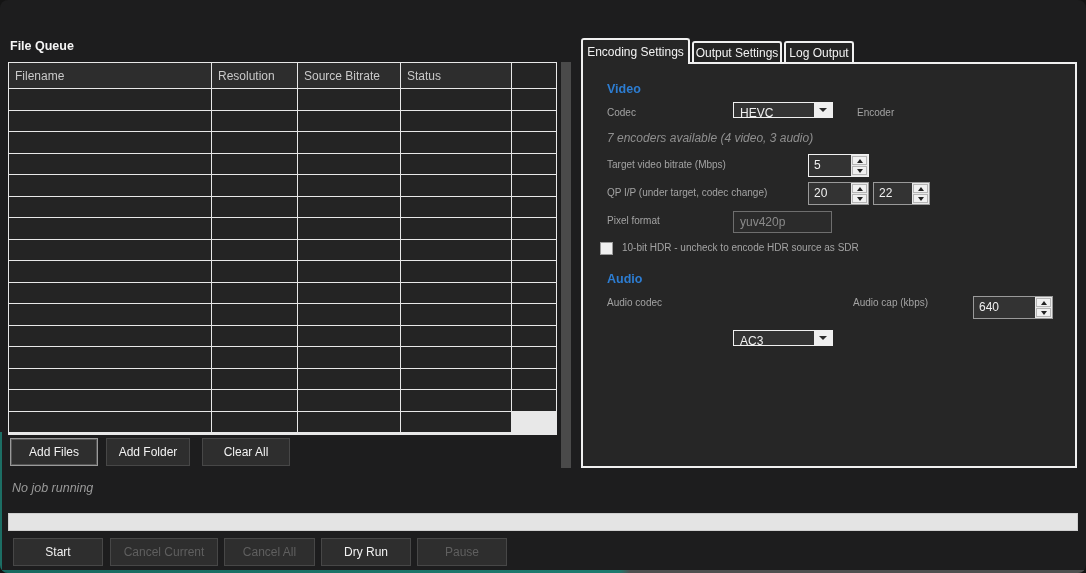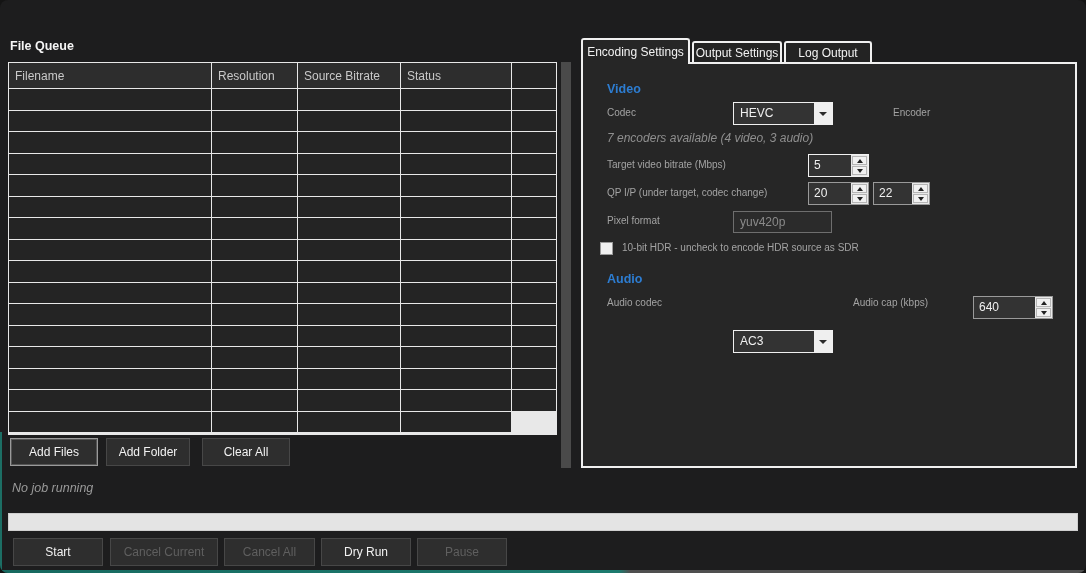--- a/index.html
+++ b/index.html
@@ -51,29 +51,29 @@
 
   .progress { position:absolute; left:8px; top:513px; width:1070px; height:18px;
               background:#e4e4e4; border:1px solid #cfcfcf; overflow:hidden; }
   .progress-fill { height:100%; background:#2bab40; width:0; }
 
   
   .tab { position:absolute; font-size:12px; color:#f2f2f2; display:flex; align-items:center; justify-content:center;
          border:2px solid #f0f0f0; border-bottom:none; border-radius:3px 3px 0 0; cursor:default; white-space:nowrap; }
   .tab.active { left:581px; top:38px; width:109px; height:26px; background:#262626; z-index:3; }
   .tab.t2 { left:692px; top:41px; width:90px; height:22px; background:#232323; z-index:1; }
-  .tab.t3 { left:784px; top:41px; width:88px; height:22px; background:#232323; z-index:1; }
+  .tab.t3 { left:784px; top:41px; width:70px; height:22px; background:#232323; z-index:1; }
   .settings-panel { position:absolute; left:581px; top:62px; width:496px; height:406px;
                     border:2px solid #f0f0f0; background:#262626; z-index:2; }
 
   .lbl { position:absolute; font-size:10px; color:#a3a3a3; white-space:nowrap; z-index:4; }
   .sect { position:absolute; font-size:12.5px; font-weight:bold; color:#2d7dd2; white-space:nowrap; z-index:4; }
   .note { position:absolute; font-size:12px; font-style:italic; color:#8f8f8f; white-space:nowrap; z-index:4; }
 
-  .combo { position:absolute; height:23px; background:#333333; border:1px solid #f0f0f0; display:flex; z-index:4; cursor:default; }
+  .combo { position:absolute; height:16px; background:#333333; border:1px solid #f0f0f0; display:flex; z-index:4; cursor:default; }
   .combo-text { flex:1; color:#f0f0f0; font-size:12px; padding:3px 0 0 6px; overflow:hidden; white-space:nowrap; }
   .combo-btn { width:18px; background:#efefef; display:flex; align-items:center; justify-content:center; }
   .arr-down { width:0; height:0; border-left:4px solid transparent; border-right:4px solid transparent; border-top:4px solid #2a2a2a; }
 
   .spin { position:absolute; height:23px; background:#333333; border:1px solid #f2f2f2; display:flex; z-index:4; }
   .spin.gray { border-color:#9a9a9a; }
   .spin-text { flex:1; color:#f0f0f0; font-size:12px; padding:3px 0 0 5px; overflow:hidden; }
   .spin-btns { width:17px; background:#e9e9e9; display:flex; flex-direction:column; padding:1px; gap:1px; }
   .spin-btn { flex:1; background:#f1f1f1; border:1px solid #b5b5b5; display:flex; align-items:center; justify-content:center; }
   .arr-up-s { width:0; height:0; border-left:3.5px solid transparent; border-right:3.5px solid transparent; border-bottom:4px solid #222; }
@@ -212,21 +212,21 @@
     <div class="sect" style="left:607px; top:82px;">Video</div>
 
     <div class="lbl" style="left:607px; top:107px;">Codec</div>
     <div class="combo" style="left:733px; top:102px; width:100px;">
       <span class="combo-text">HEVC</span>
       <span class="combo-btn">
           <i class="arr-down"></i>
         </span>
     </div>
 
-    <div class="lbl" style="left:857px; top:107px;margin-left:36px;">Encoder</div>
+    <div class="lbl" style="left:857px; top:107px;">Encoder</div>
 
     <div class="note" style="left:607px; top:131px;">7 encoders available (4 video, 3 audio)</div>
 
     <div class="lbl" style="left:607px; top:159px;">Target video bitrate (Mbps)</div>
     <div class="spin" style="left:808px; top:154px; width:61px;">
       <span class="spin-text">5</span>
       <span class="spin-btns">
         <span class="spin-btn">
             <i class="arr-up-s"></i>
           </span>

